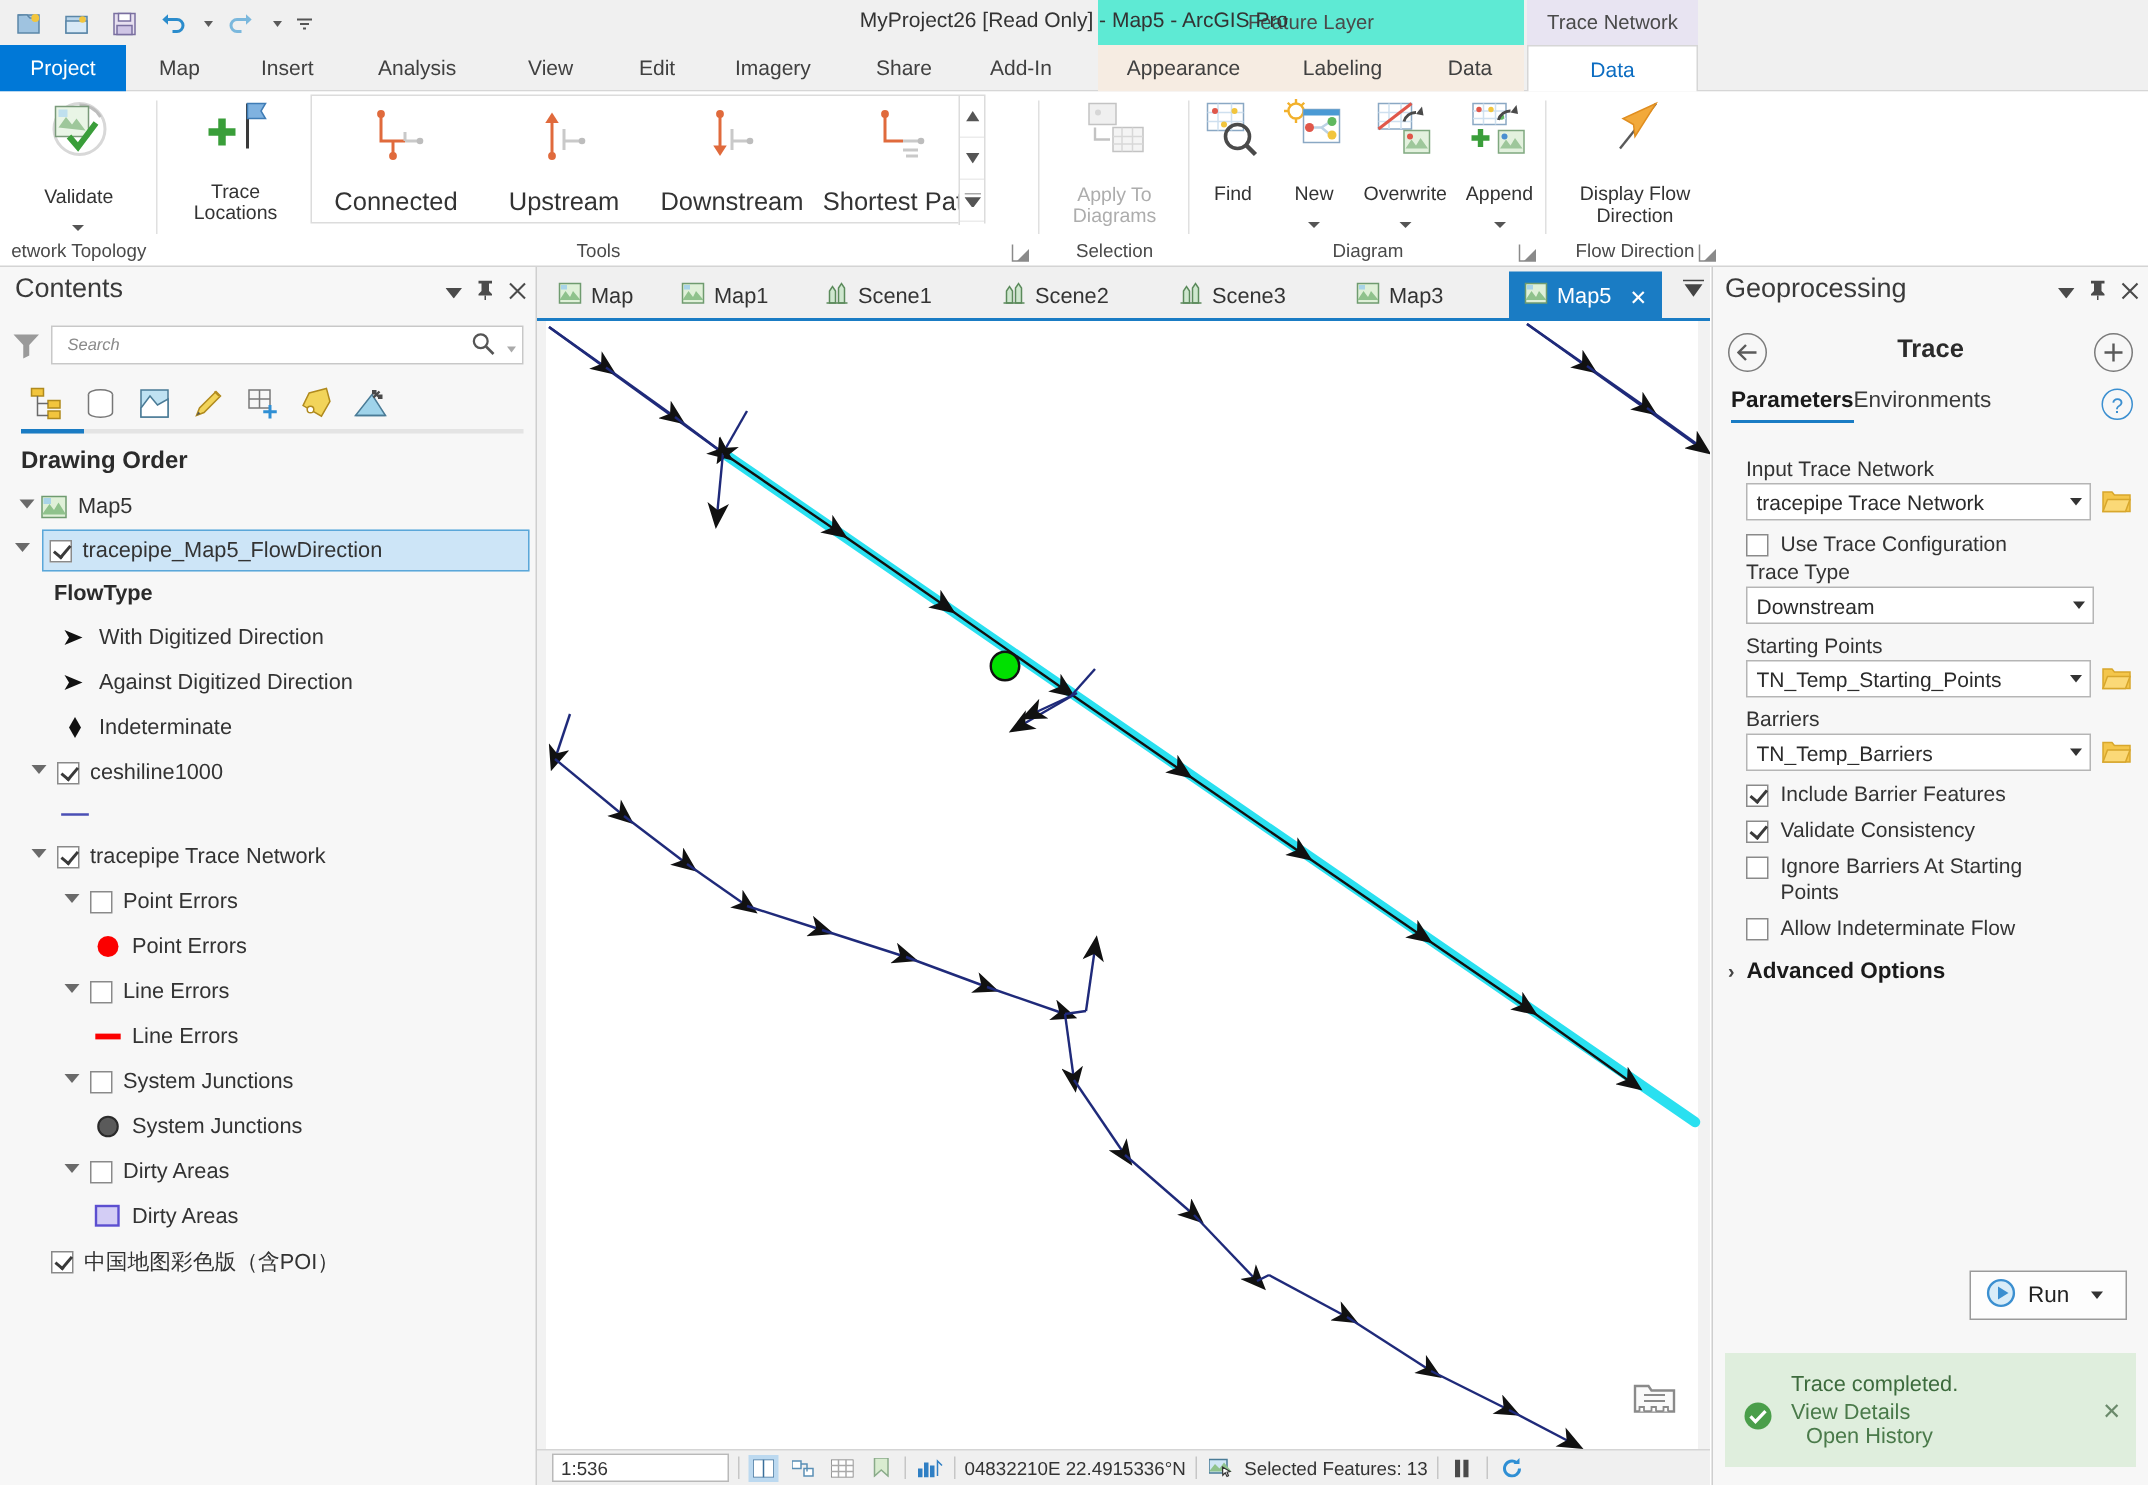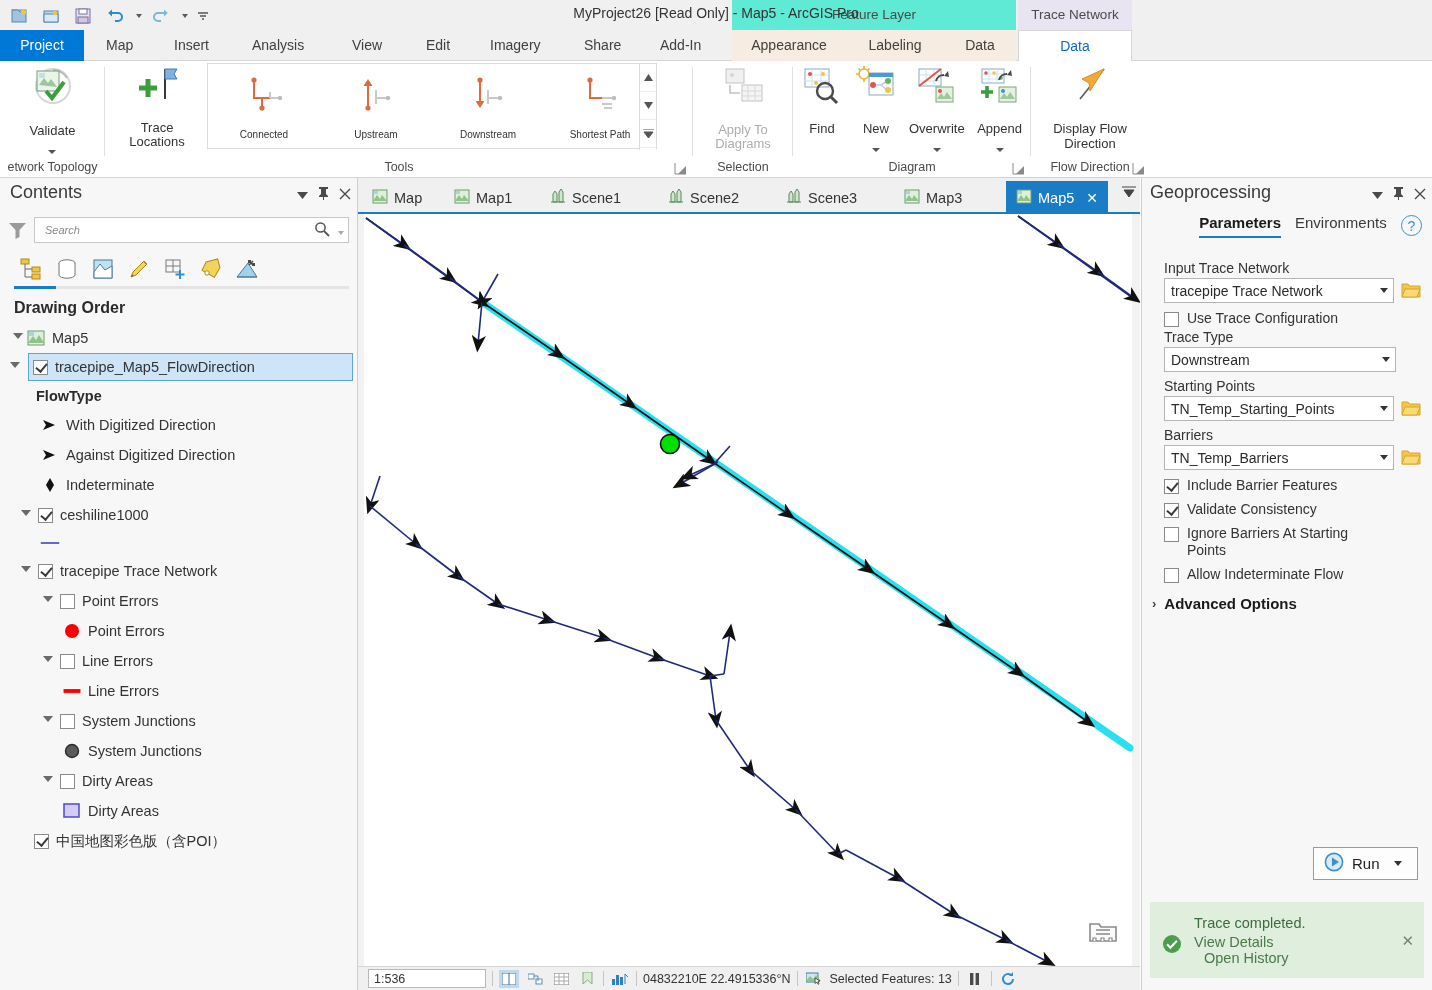--- a/index.html
+++ b/index.html
@@ -62,21 +62,21 @@
   }
   .bigbtn .lbl { font-size:13px; color:#333; line-height:15px; }
   .bigbtn.disabled .lbl { color:#adadad; }
   .ic { display:block; }
   .dropcaret { width:0;height:0;border-left:4px solid transparent;border-right:4px solid transparent;border-top:4px solid #555; margin:1px auto 0 auto; }
   .gallery {
     border:1px solid #dcdcdc; background:#fff; height:86px; margin-top:2px;
     display:flex; align-items:center; position:relative;
   }
   .gallery .gitem { width:118px; text-align:center; cursor:pointer; padding-top:2px; }
-  .gallery .gitem .lbl { font-size:10px; color:#333; margin-top:4px; }
+  .gallery .gitem .lbl { font-size:17px; color:#333; margin-top:4px; }
   .gscroll { position:absolute; right:0; top:0; width:17px; height:86px; border-left:1px solid #dcdcdc; background:#fff; }
   .gscroll div { height:28px; display:flex; align-items:center; justify-content:center; cursor:pointer; border-bottom:1px solid #ececec; }
   .dlg-launcher { position:absolute; bottom:3px; right:4px; width:13px; height:13px; cursor:pointer; }
 
   
   .pane-contents {
     position:absolute; left:0; top:178px; width:358px; height:812px;
     background:#f7f7f7; border-right:1px solid #cfcfcf;
   }
   .pane-head { position:relative; height:36px; }
@@ -154,21 +154,21 @@
     position:absolute; left:1141px; top:178px; width:291px; height:812px;
     background:#f7f7f7; border-left:1px solid #cfcfcf;
   }
   .gp-head { position:relative; height:36px; }
   .gp-head .ptitle { position:absolute; left:8px; top:4px; font-size:18px; color:#3a3a3a; }
   .gp-head .pbtns { position:absolute; right:6px; top:9px; display:flex; gap:10px; align-items:center; }
   .gp-head .pbtns span { cursor:pointer; color:#4a4a4a; font-size:13px; line-height:13px; }
   .gp-toolrow { position:relative; height:44px; }
   .gp-toolrow .title { position:absolute; left:0; right:0; top:9px; text-align:center; font-size:17px; font-weight:bold; color:#2b2b2b; }
   .circ-btn { position:absolute; top:8px; width:26px; height:26px; border:1.5px solid #7a7a7a; border-radius:50%; cursor:pointer; display:flex; align-items:center; justify-content:center; color:#5a5a5a; }
-  .gp-tabs { position:relative; height:38px; padding-left:12px; display:flex; align-items:flex-start; gap:14px;justify-content:center; }
+  .gp-tabs { position:relative; height:38px; padding-left:12px; display:flex; align-items:flex-start; gap:0; }
   .gp-tab { font-size:15px; color:#3a3a3a; padding-bottom:5px; cursor:pointer; }
   .gp-tab.active { font-weight:bold; color:#1a1a1a; border-bottom:2.5px solid #1a7cc4; }
   .gp-help { position:absolute; right:10px; top:1px; width:21px; height:21px; border:1.5px solid #3b8fd0; border-radius:50%; color:#3b8fd0; font-size:14px; display:flex; align-items:center; justify-content:center; cursor:pointer; }
   .gp-body { padding:2px 10px 0 22px; }
   .flabel { font-size:14px; color:#333; margin:6px 0 2px 0; }
   .frow { display:flex; align-items:center; gap:6px; }
   .combo {
     flex:1; height:25px; border:1px solid #b5b5b5; background:#fff;
     display:flex; align-items:center; justify-content:space-between; padding:0 5px 0 6px;
     font-size:14px; color:#2b2b2b; cursor:pointer; overflow:hidden; white-space:nowrap;
@@ -988,20 +988,34 @@
             </svg>
         </span>
         <span>
           <svg width="12" height="12" viewBox="0 0 12 12">
               <path d="M1 1l10 10M11 1L1 11" stroke="#4a4a4a" stroke-width="1.4"></path>
             </svg>
         </span>
       </div>
     </div>
 
+    <div class="gp-toolrow">
+      <div class="circ-btn" style="left:10px">
+        <svg width="14" height="12" viewBox="0 0 14 12">
+            <path d="M13 6H2" stroke="#5a5a5a" stroke-width="1.6"></path>
+            <path d="M6 1L1 6l5 5" fill="none" stroke="#5a5a5a" stroke-width="1.6"></path>
+          </svg>
+      </div>
+      <div class="title">Trace</div>
+      <div class="circ-btn" style="right:10px">
+        <svg width="14" height="14" viewBox="0 0 14 14">
+            <path d="M7 1v12M1 7h12" stroke="#5a5a5a" stroke-width="1.6"></path>
+          </svg>
+      </div>
+    </div>
 
     <div class="gp-tabs">
       <div class="gp-tab active">Parameters</div>
       <div class="gp-tab">Environments</div>
       <div class="gp-help">?</div>
     </div>
 
     <div class="gp-body">
 
       <div class="flabel">Input Trace Network</div>

